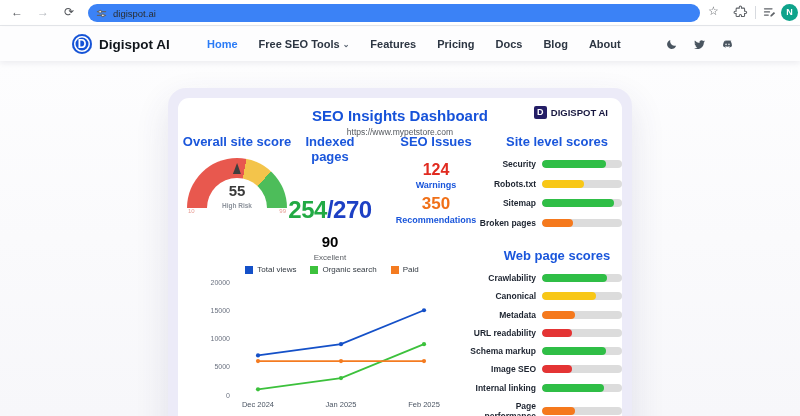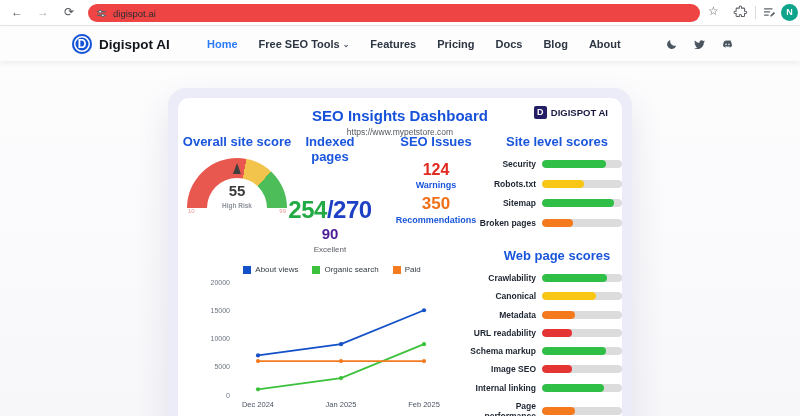--- a/index.html
+++ b/index.html
@@ -8,21 +8,21 @@
   .screen { position:relative; width:800px; height:416px; overflow:hidden; }
 
   
   .chrome { position:absolute; left:0; top:0; width:800px; height:26px; background:#fff;
     border-bottom:1px solid #e4e6ea; }
   .chrome .navbtn { position:absolute; top:3px; font-size:12px; color:#54575c; width:18px; height:18px;
     text-align:center; line-height:18px; border-radius:50%; }
   .chrome .back { left:8px; }
   .chrome .fwd { left:34px; color:#b2b6bc; }
   .chrome .reload { left:60px; }
-  .omnibox { position:absolute; left:88px; top:4px; width:612px; height:18px; background:#ef4444;
+  .omnibox { position:absolute; left:88px; top:4px; width:612px; height:18px; background:#3b82f6;
     border-radius:9px; display:flex; align-items:center; padding:0 8px; }
   .omnibox .url { font-size:9.5px; color:#2a2d31; margin-left:6px; }
   .chrome .star { position:absolute; left:708px; top:4px; font-size:12px; color:#5f6368; }
   .chrome .icon16 { position:absolute; top:5px; width:15px; height:15px; color:#5f6368; }
   .chrome .puzzle { left:733px; }
   .chrome .divider { position:absolute; left:755px; top:6px; width:1px; height:13px; background:#d7dadf; }
   .chrome .panel { left:762px; }
   .avatar { position:absolute; left:781px; top:4px; width:17px; height:17px; border-radius:50%;
     background:#0ea38b; color:#fff; font-size:9px; font-weight:bold; text-align:center; line-height:17px; }
 
@@ -75,21 +75,21 @@
   .gauge-status { position:absolute; left:0; right:0; top:46px; text-align:center;
     font-size:6.5px; font-weight:bold; color:#8d939c; }
   .gauge-min { position:absolute; left:3px; top:52px; font-size:6px; color:#e79a92; }
   .gauge-max { position:absolute; right:3px; top:52px; font-size:6px; color:#e79a92; }
 
   
   .col-indexed { position:absolute; left:108px; top:36px; width:88px; text-align:center; }
   .indexed-big { margin-top:32px; font-size:24px; font-weight:bold; letter-spacing:-.5px; }
   .indexed-big .count { color:#22aa44; }
   .indexed-big .total { color:#1d40c4; }
-  .indexed-score { margin-top:1px; font-size:15px; font-weight:bold; color:#4c1d95; }
+  .indexed-score { margin-top:9px; font-size:15px; font-weight:bold; color:#000000; }
   .indexed-score-label { margin-top:3px; font-size:8px; color:#5c6066; }
 
   
   .col-issues { position:absolute; left:212px; top:36px; width:92px; text-align:center; }
   .issues-warn-count { margin-top:12px; font-size:16px; font-weight:bold; color:#e12b20; }
   .issues-warn-label { margin-top:1px; font-size:9px; font-weight:bold; color:#1a56db; }
   .issues-rec-count { margin-top:4px; font-size:17px; font-weight:bold; color:#f07018; }
   .issues-rec-label { margin-top:1px; font-size:9px; font-weight:bold; color:#1a56db; }
 
   
@@ -258,21 +258,21 @@
                 <span class="score-track">
                   <span class="score-fill" style="width: 39%; background: rgb(245, 121, 29);"></span>
                 </span>
               </div>
             </div>
         </div>
 
         <div class="chart-legend">
             <div class="legend-item">
               <span class="legend-swatch" style="background: rgb(20, 80, 200);"></span>
-              <span class="legend-label">About views</span>
+              <span class="legend-label">Total views</span>
             </div>
             <div class="legend-item">
               <span class="legend-swatch" style="background: rgb(60, 193, 60);"></span>
               <span class="legend-label">Organic search</span>
             </div>
             <div class="legend-item">
               <span class="legend-swatch" style="background: rgb(244, 123, 32);"></span>
               <span class="legend-label">Paid</span>
             </div>
           </div>

